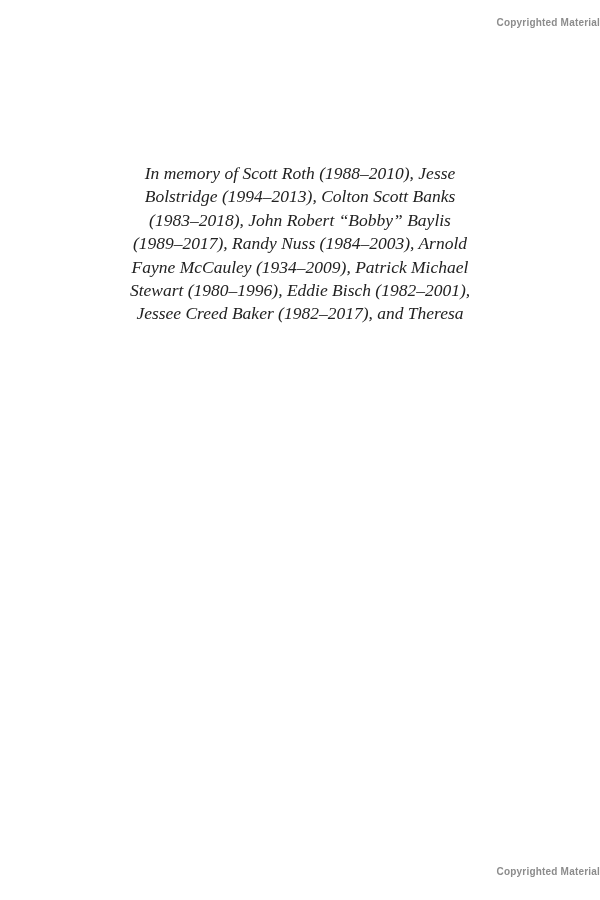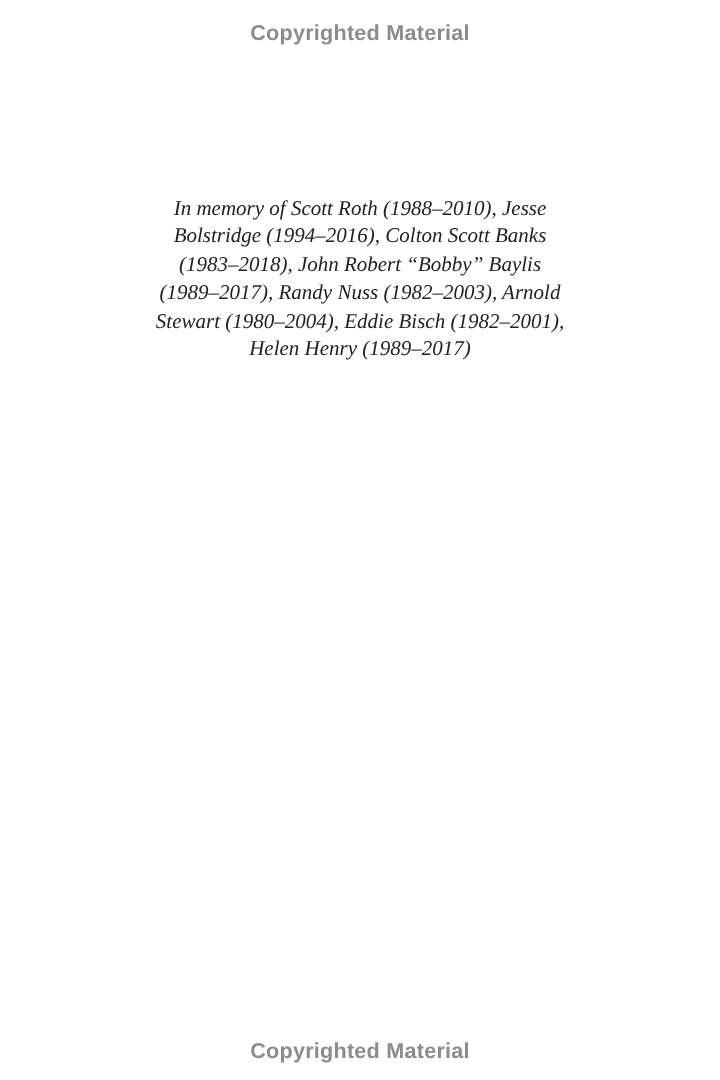--- a/index.html
+++ b/index.html
@@ -12,24 +12,24 @@
     width: 600px;
     height: 900px;
     background: #ffffff;
     overflow: hidden;
     font-family: "Liberation Serif", serif;
   }
   .copyright-notice {
     position: absolute;
     left: 0;
     width: 100%;
-    text-align: center;
+    text-align: right;
     font-family: "Liberation Sans", sans-serif;
     font-weight: bold;
-    font-size: 18px;
+    font-size: 10px;
     letter-spacing: 0.2px;
     color: #8c8c8c;
   }
   .copyright-notice.top { top: 17px; }
   .copyright-notice.bottom { top: 866px; }
   .dedication {
     position: absolute;
     top: 162px;
     left: 0;
     width: 100%;
@@ -46,22 +46,23 @@
 </style>
 </head>
 <body>
 
 <div class="page">
 
   <div class="copyright-notice top">Copyrighted Material</div>
 
   <div class="dedication">
       <div class="dedication-line">In memory of Scott Roth (1988–2010), Jesse</div>
-      <div class="dedication-line">Bolstridge (1994–2016), Colton Scott Banks</div>
+      <div class="dedication-line">Bolstridge (1994–2013), Colton Scott Banks</div>
       <div class="dedication-line">(1983–2018), John Robert “Bobby” Baylis</div>
-      <div class="dedication-line">(1989–2017), Randy Nuss (1982–2003), Arnold</div>
-      <div class="dedication-line">Stewart (1980–2004), Eddie Bisch (1982–2001),</div>
-      <div class="dedication-line">Helen Henry (1989–2017)</div>
+      <div class="dedication-line">(1989–2017), Randy Nuss (1984–2003), Arnold</div>
+      <div class="dedication-line">Fayne McCauley (1934–2009), Patrick Michael</div>
+      <div class="dedication-line">Stewart (1980–1996), Eddie Bisch (1982–2001),</div>
+      <div class="dedication-line">Jessee Creed Baker (1982–2017), and Theresa</div>
     </div>
 
   <div class="copyright-notice bottom">Copyrighted Material</div>
 
 </div>
 
 </body></html>

